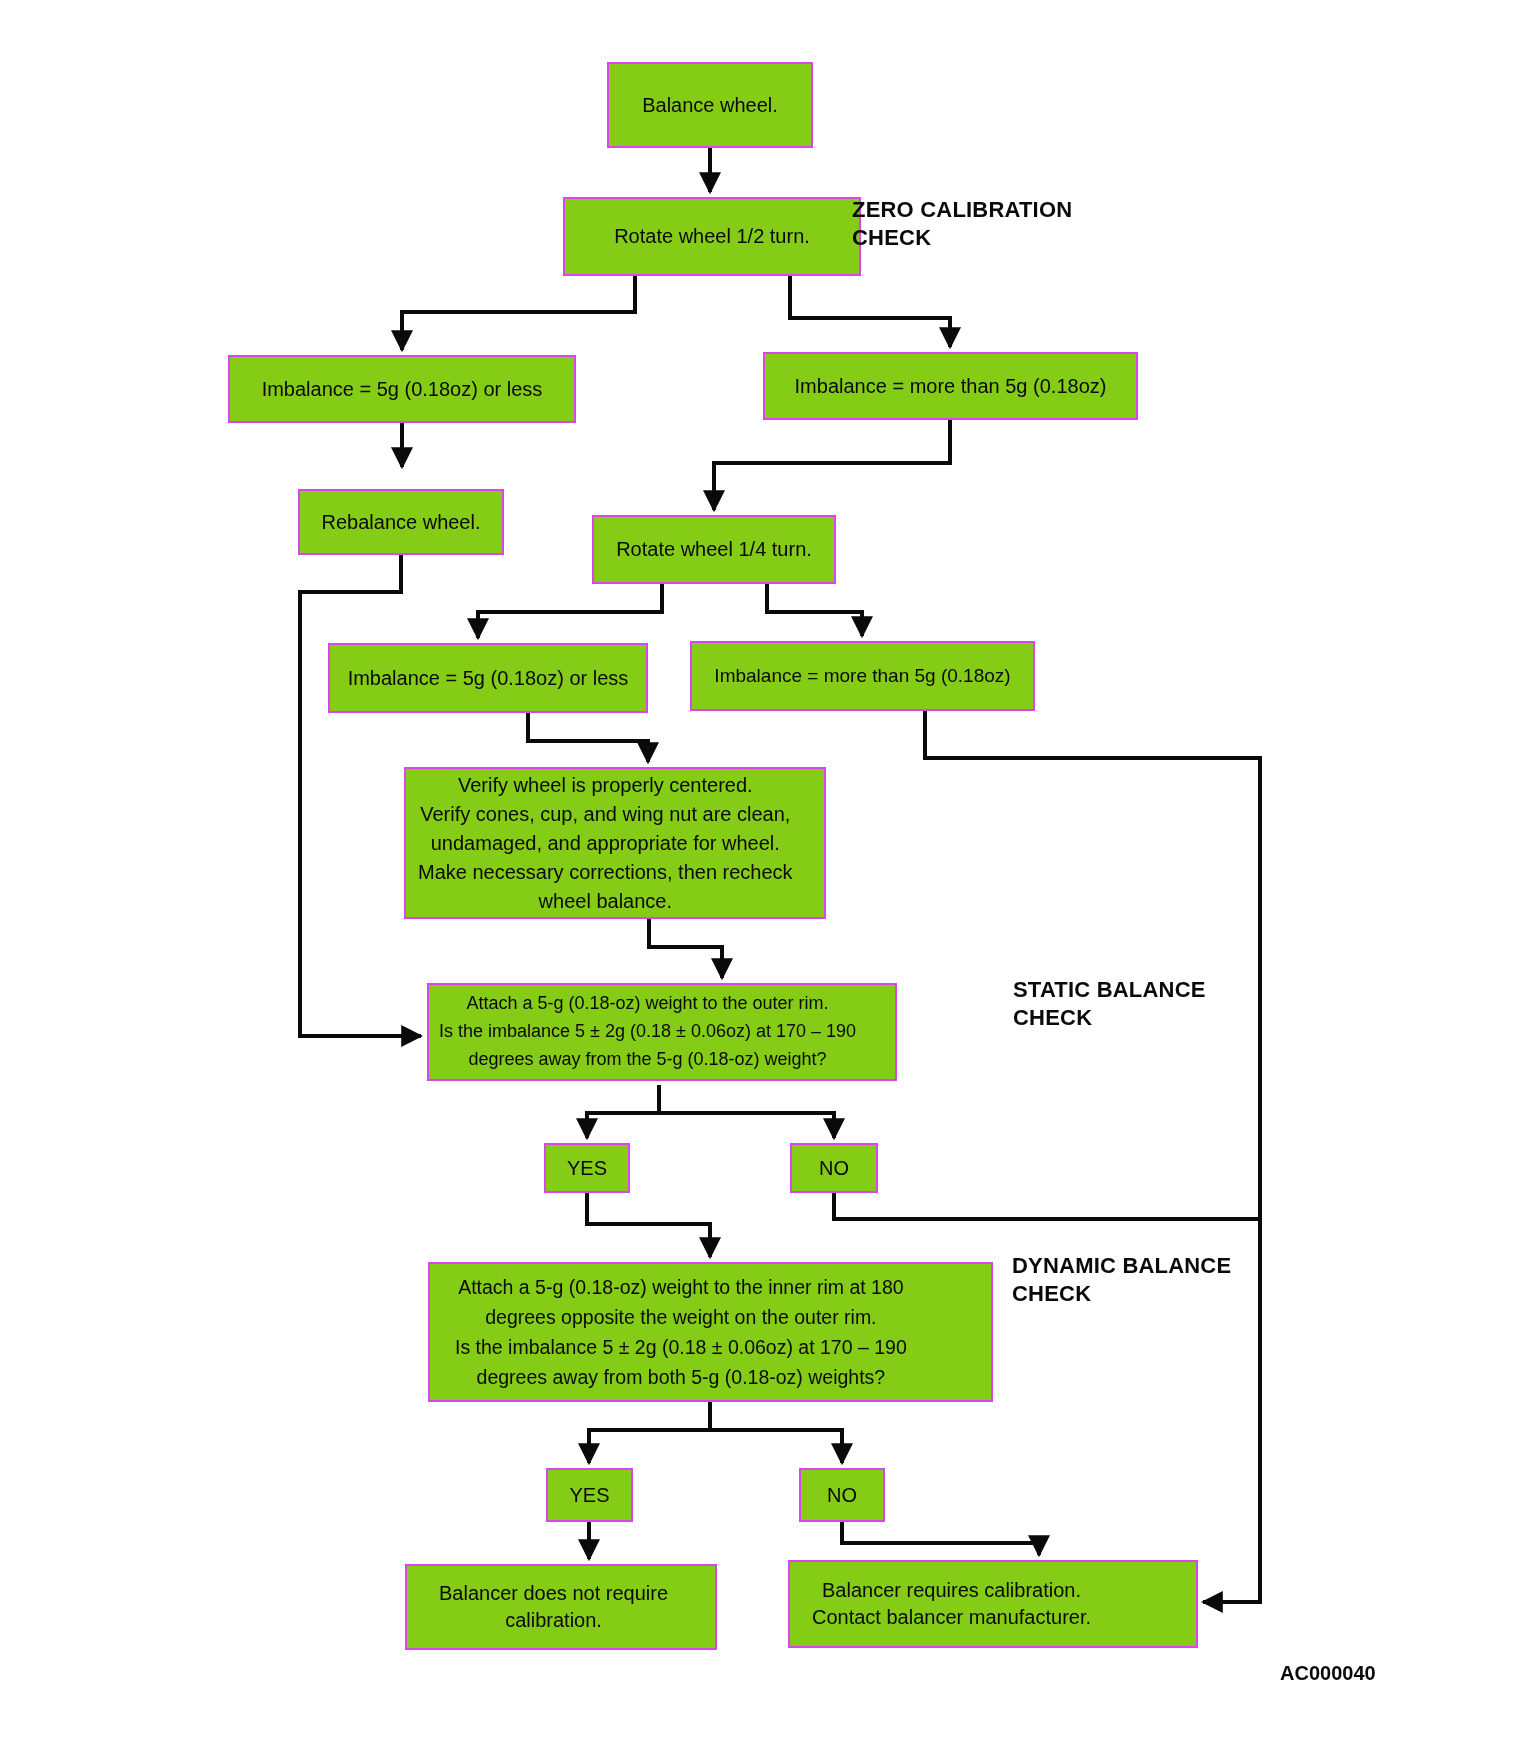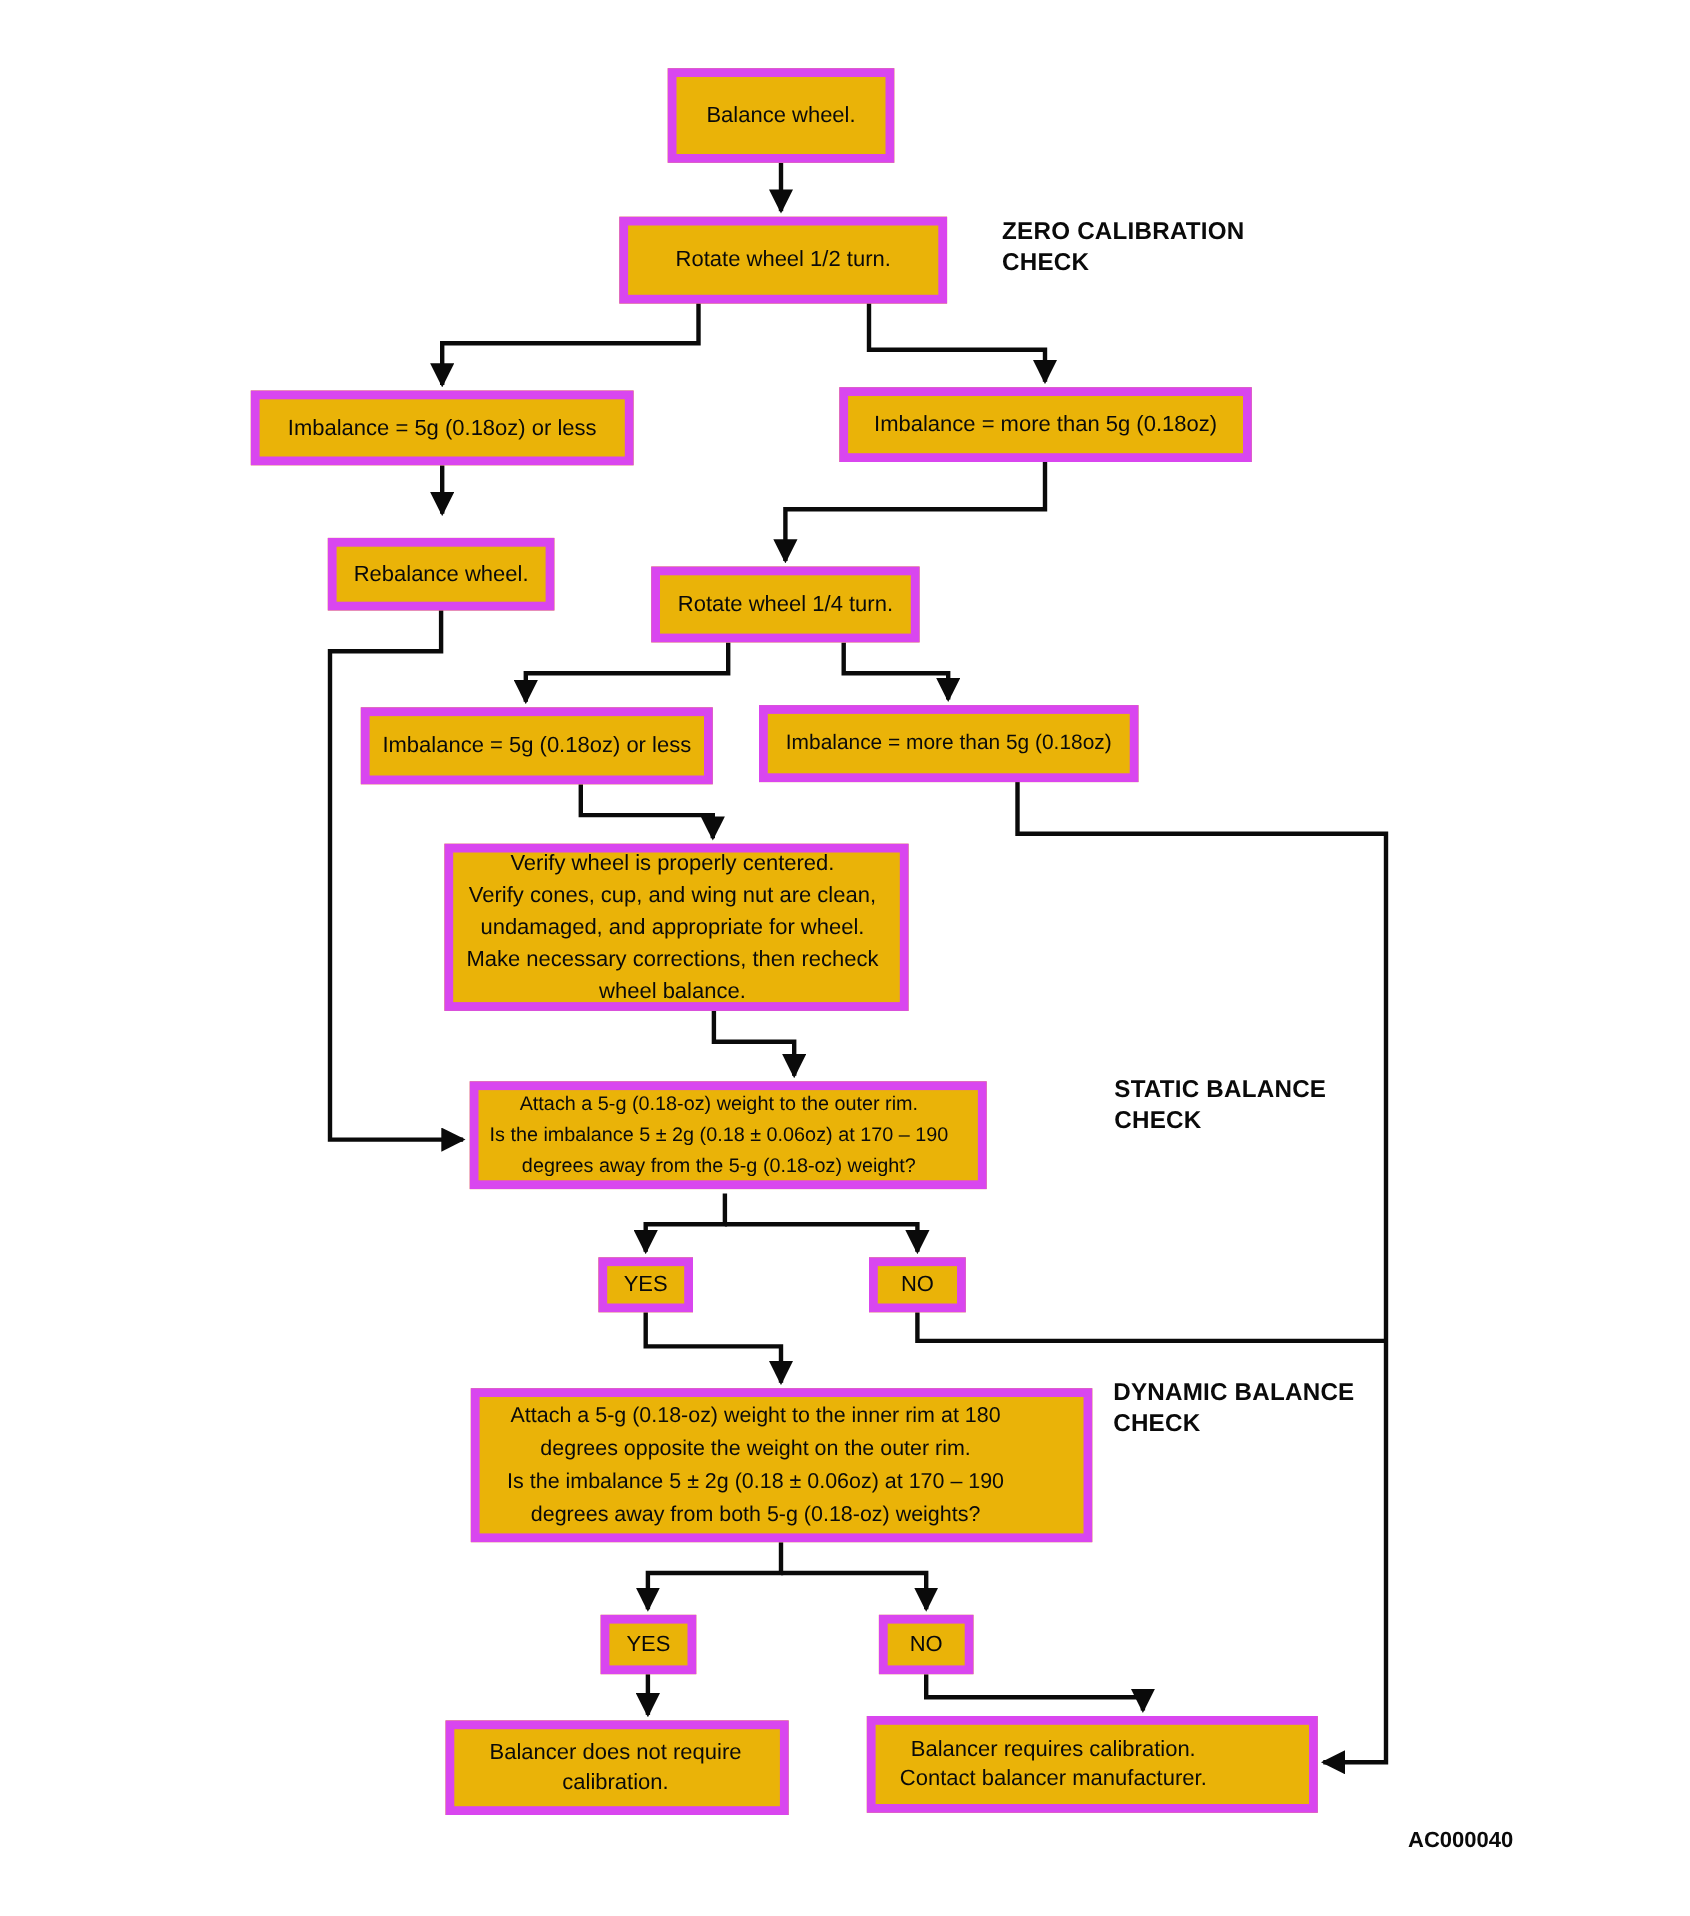--- a/index.html
+++ b/index.html
@@ -6,22 +6,22 @@
   .canvas{
     position:relative;
     width:1536px;height:1742px;
     background:#ffffff;
     font-family:"Liberation Sans","DejaVu Sans",sans-serif;
     color:#0a0a0a;
   }
   .wires{position:absolute;left:0;top:0;width:1536px;height:1742px;}
   .node{
     position:absolute;
-    border:8px solid #d946ef;
-    background:#eab308;
+    border:2px solid #d946ef;
+    background:#84cc16;
     display:flex;align-items:center;justify-content:center;
     text-align:center;
     font-size:20px;
     line-height:1.35;
     white-space:pre-line;
     box-sizing:border-box;
   }
   .node.para{
     justify-content:flex-start;
     text-align:center;
@@ -71,21 +71,21 @@
       <polyline points="710,1430 842,1430 842,1463" marker-end="url(#arrow)"></polyline>
       <polyline points="589,1522 589,1559" marker-end="url(#arrow)"></polyline>
       <polyline points="842,1522 842,1543 1039,1543 1039,1555" marker-end="url(#arrow)"></polyline>
     </g>
   </svg>
 
   <div class="node" style="left:607px;top:62px;width:206px;height:86px;">Balance wheel.</div>
 
   <div class="node" style="left:563px;top:197px;width:298px;height:79px;">Rotate wheel 1/2 turn.</div>
 
-  <div class="seclabel" style="left:911px;top:196px;">ZERO CALIBRATION
+  <div class="seclabel" style="left:852px;top:196px;">ZERO CALIBRATION
 CHECK</div>
 
   <div class="node" style="left:228px;top:355px;width:348px;height:68px;">Imbalance = 5g (0.18oz) or less</div>
 
   <div class="node" style="left:763px;top:352px;width:375px;height:68px;">Imbalance = more than 5g (0.18oz)</div>
 
   <div class="node" style="left:298px;top:472px;width:206px;height:66px;margin-top:17px;">Rebalance wheel.</div>
 
   <div class="node" style="left:592px;top:515px;width:244px;height:69px;">Rotate wheel 1/4 turn.</div>
 

